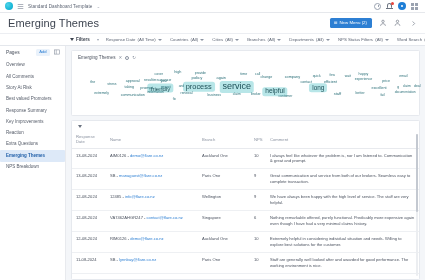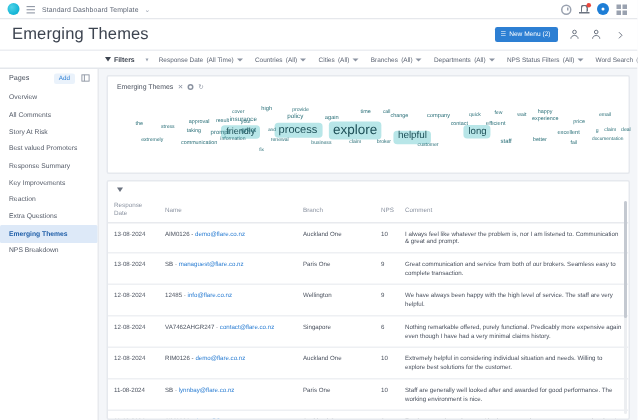--- a/index.html
+++ b/index.html
@@ -374,21 +374,21 @@
   <div class="main">
 
     <div class="card wc-card">
       <div class="wc-head">
         <span class="wc-title">Emerging Themes</span>
         <span class="mini">✕</span>
         <span class="mini-c"></span>
         <span class="mini">↻</span>
       </div>
       <div class="cloud" id="cloud">
-          <span class="w pill" style="left: 47.5%; top: 50%; font-size: 9px;">explore</span>
+          <span class="w pill" style="left: 47.5%; top: 50%; font-size: 9px;">service</span>
           <span class="w pill" style="left: 36.5%; top: 50%; font-size: 7.4px;">process</span>
           <span class="w pill" style="left: 25.5%; top: 53%; font-size: 6px;">friendly</span>
           <span class="w pill" style="left: 58.5%; top: 60%; font-size: 6.6px;">helpful</span>
           <span class="w pill" style="left: 71%; top: 53%; font-size: 6.4px;">long</span>
           <span class="w" style="left: 26%; top: 38%; font-size: 4.2px;">insurance</span>
           <span class="w" style="left: 36%; top: 34%; font-size: 4.2px;">policy</span>
           <span class="w" style="left: 43%; top: 36%; font-size: 3.8px;">again</span>
           <span class="w" style="left: 49.5%; top: 28%; font-size: 3.6px;">time</span>
           <span class="w" style="left: 53.5%; top: 29%; font-size: 3.4px;">call</span>
           <span class="w" style="left: 56%; top: 34%; font-size: 3.6px;">change</span>

